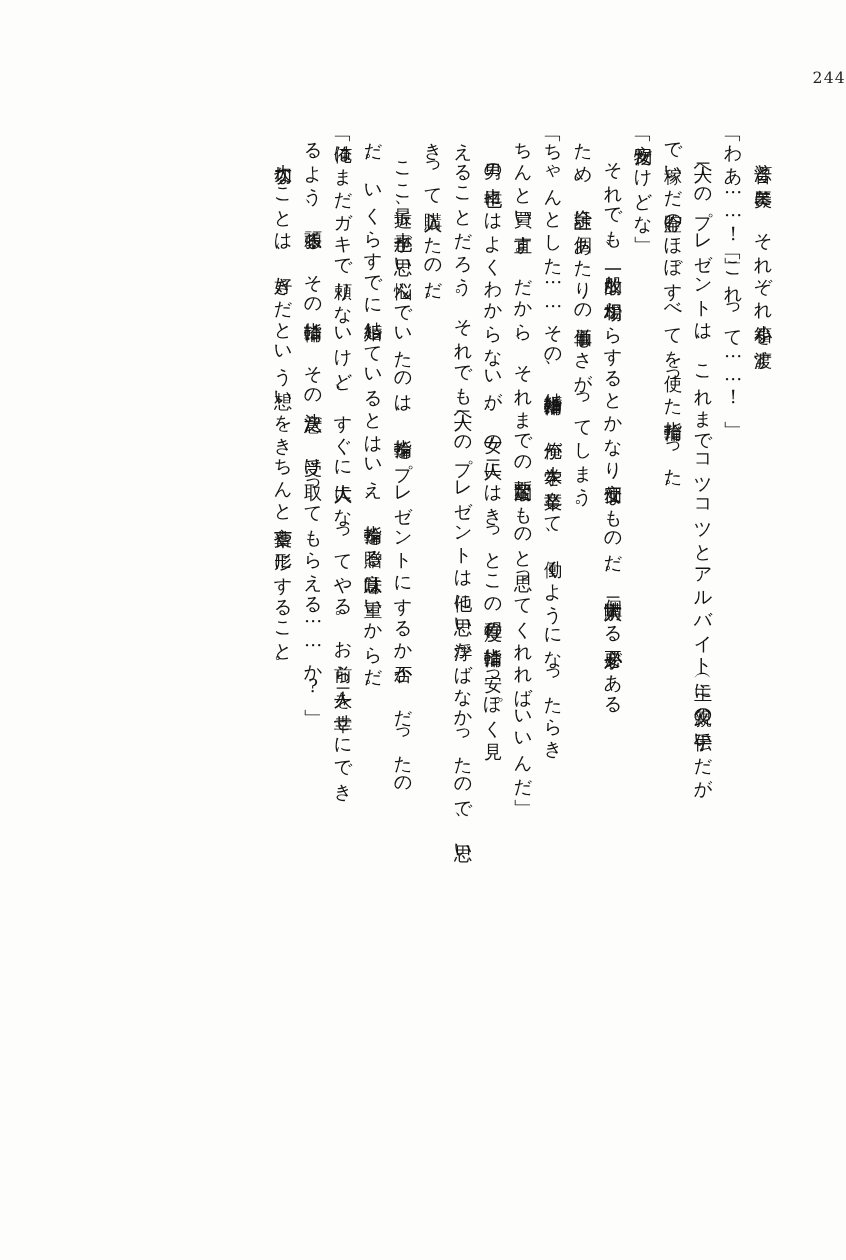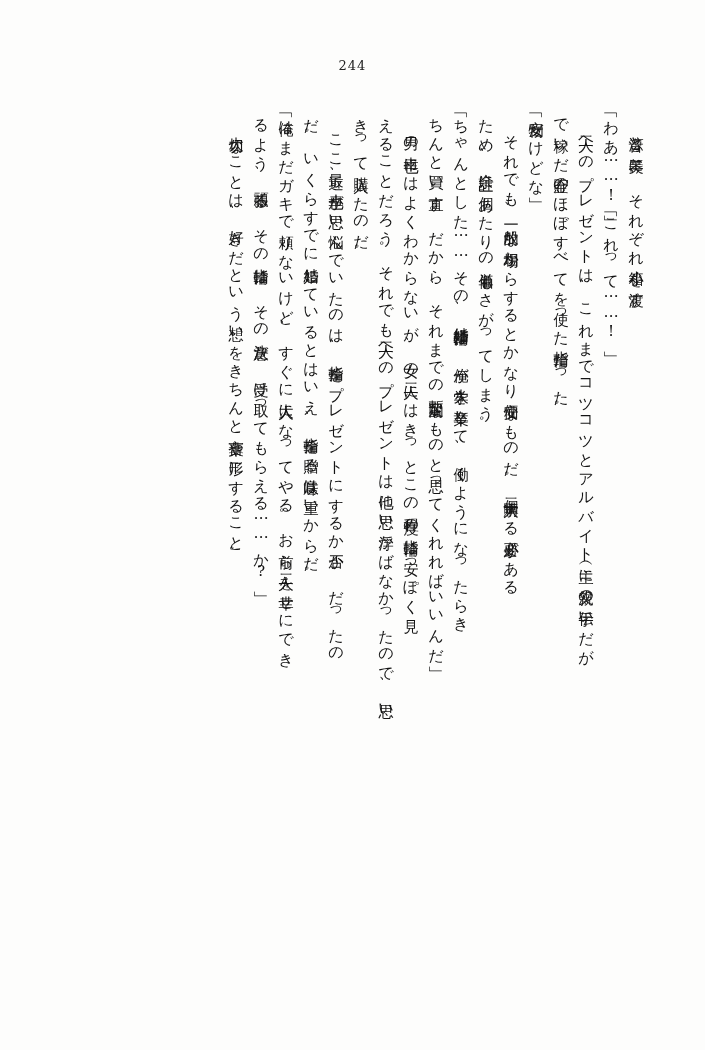--- a/index.html
+++ b/index.html
@@ -18,21 +18,21 @@
     position: relative;
     width: 705px;
     height: 1050px;
     background: #fdfdfc;
   }
   .page-number {
     position: absolute;
     top: 58px;
     left: 0;
     width: 705px;
-    text-align: center;
+    text-align: right;
     font-size: 13px;
     letter-spacing: 1px;
     color: #222;
     font-family: "DejaVu Serif", "Liberation Serif", serif;
   }
   .text-body {
     position: absolute;
     top: 108px;
     right: 62px;
     height: 880px;

